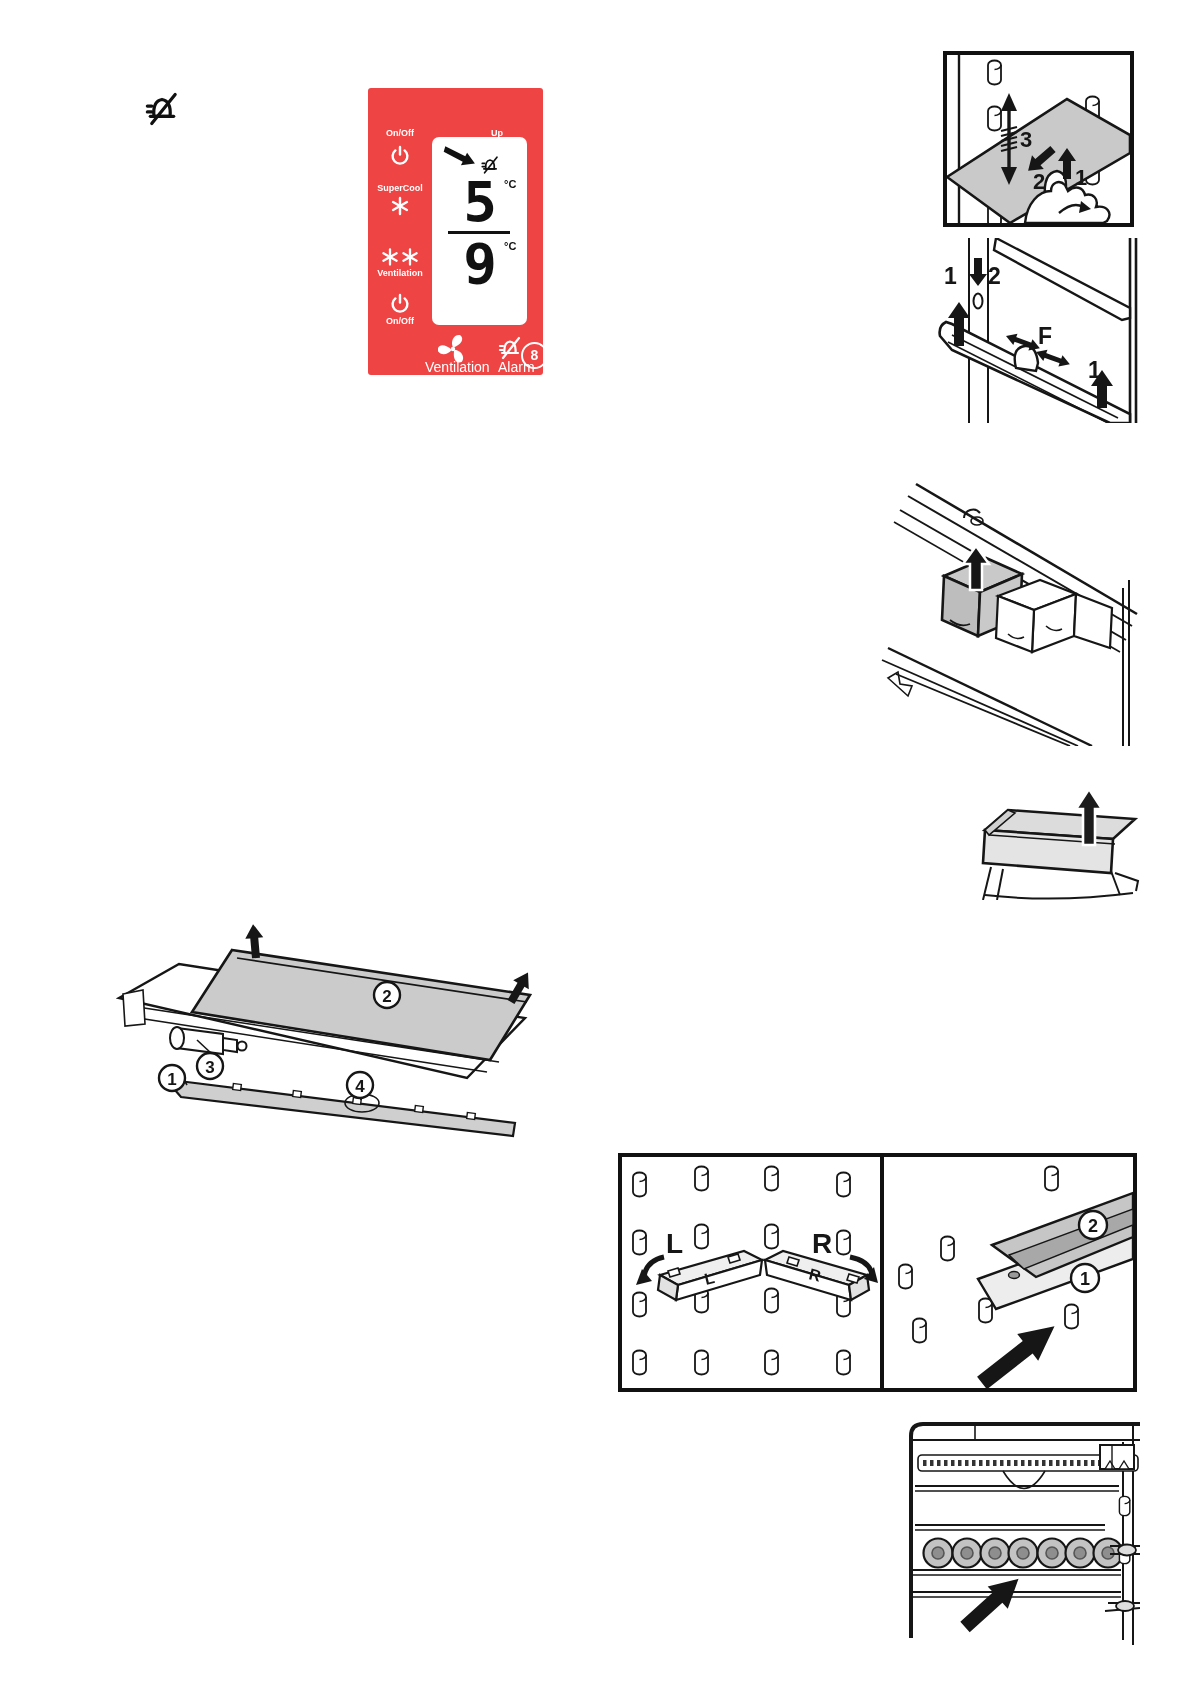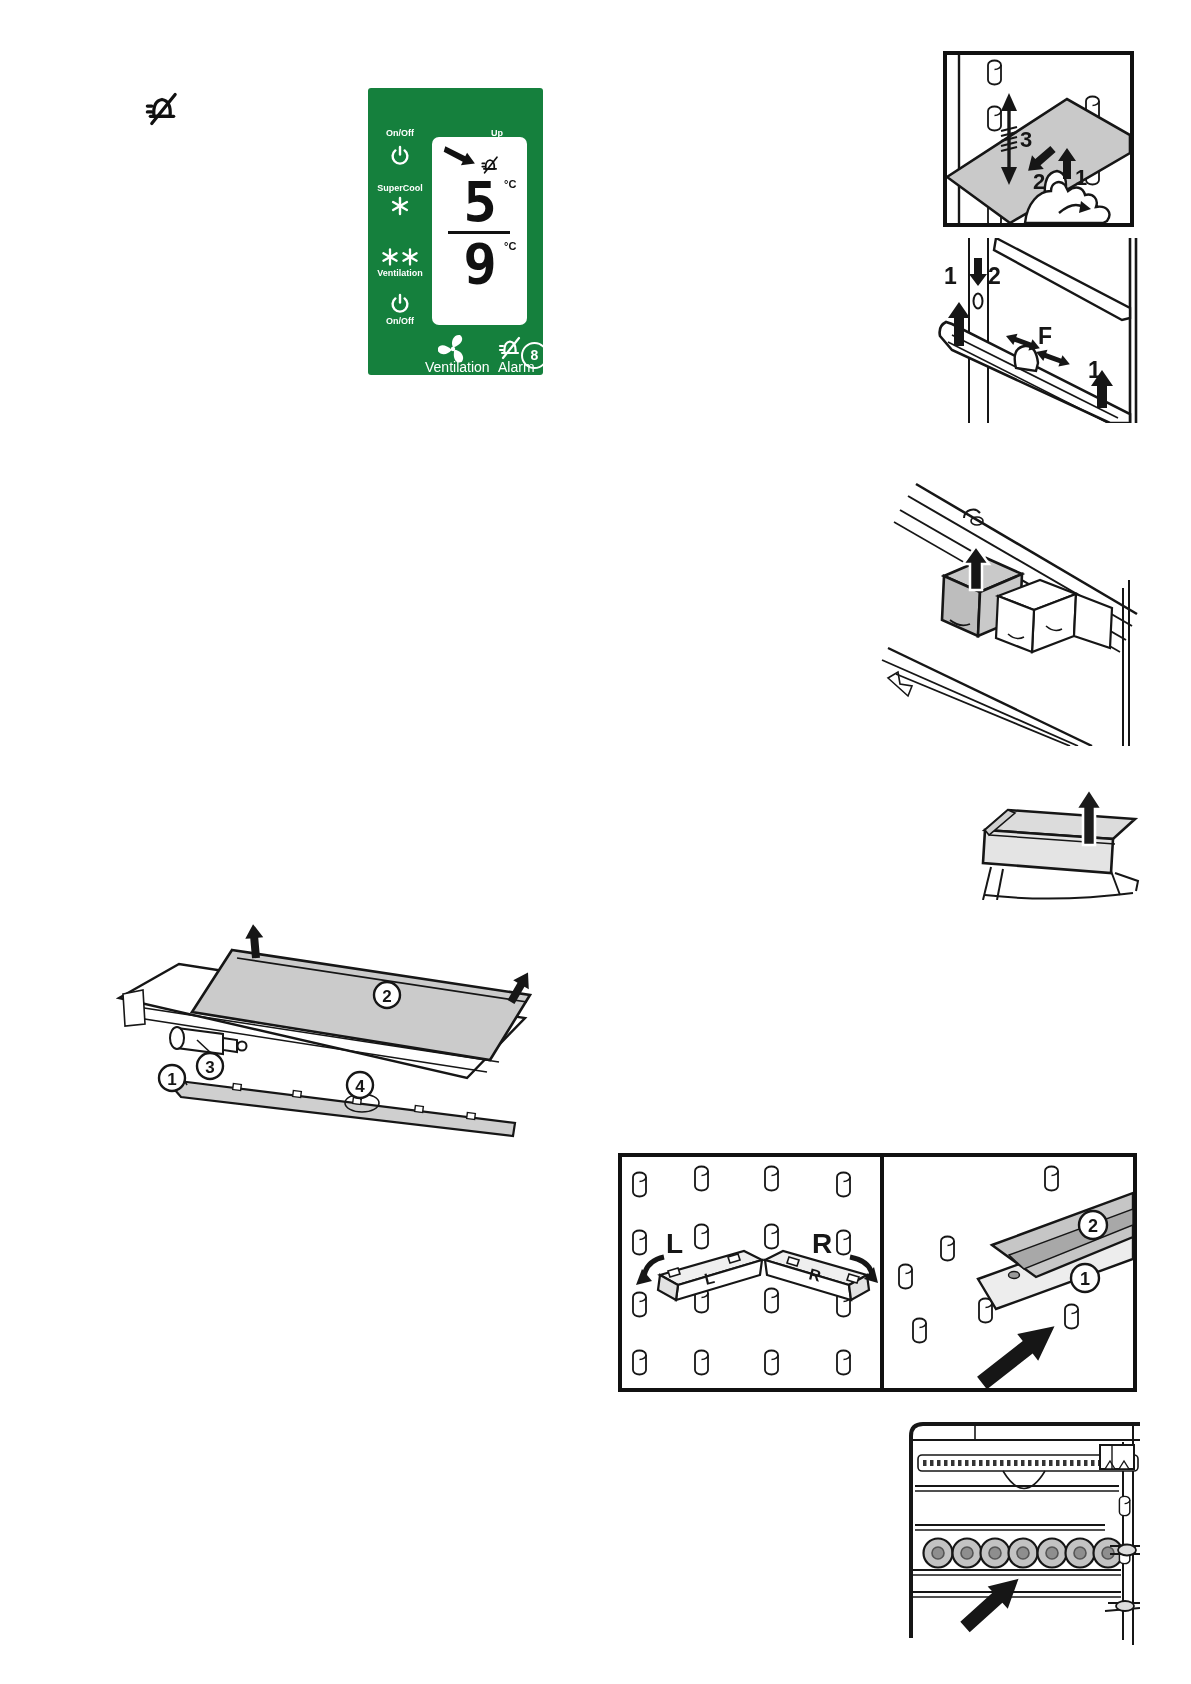--- a/index.html
+++ b/index.html
@@ -3,21 +3,21 @@
 <meta charset="utf-8">
 <style>
   html,body{margin:0;padding:0;background:#fff;}
   .page{position:relative;width:1191px;height:1684px;background:#fff;overflow:hidden;
         font-family:"Liberation Sans",sans-serif;color:#161616;}
   .abs{position:absolute;}
   .fig{position:absolute;}
   .fig svg{display:block;}
   svg text{font-family:"Liberation Sans",sans-serif;font-weight:bold;fill:#161616;}
   
-  .panel{position:absolute;left:368px;top:88px;width:175px;height:287px;background:#15803d;border-radius:3px;}
+  .panel{position:absolute;left:368px;top:88px;width:175px;height:287px;background:#ef4444;border-radius:3px;}
   .panel .lbl{position:absolute;color:#fff;font-size:9px;font-weight:bold;text-align:center;width:64px;line-height:10px;}
   .col-l{left:0;} .col-r{left:97px;}
   .picon{position:absolute;width:64px;display:flex;justify-content:center;color:#fff;}
   .display{position:absolute;left:64px;top:49px;width:95px;height:188px;background:#fff;border-radius:7px;color:#111;}
   .seg{position:absolute;left:26px;width:44px;text-align:center;font-family:"DejaVu Sans Mono","Liberation Mono",monospace;
        font-weight:bold;font-size:56px;line-height:50px;color:#111;}
   .unit{position:absolute;left:72px;font-size:11px;font-weight:bold;color:#111;}
   .divline{position:absolute;left:16px;top:94px;width:62px;height:3px;background:#111;}
   .badge8{position:absolute;left:153px;top:254px;width:23px;height:23px;border:2px solid #fff;border-radius:50%;
           color:#fff;font-size:14px;font-weight:bold;text-align:center;line-height:23px;}

